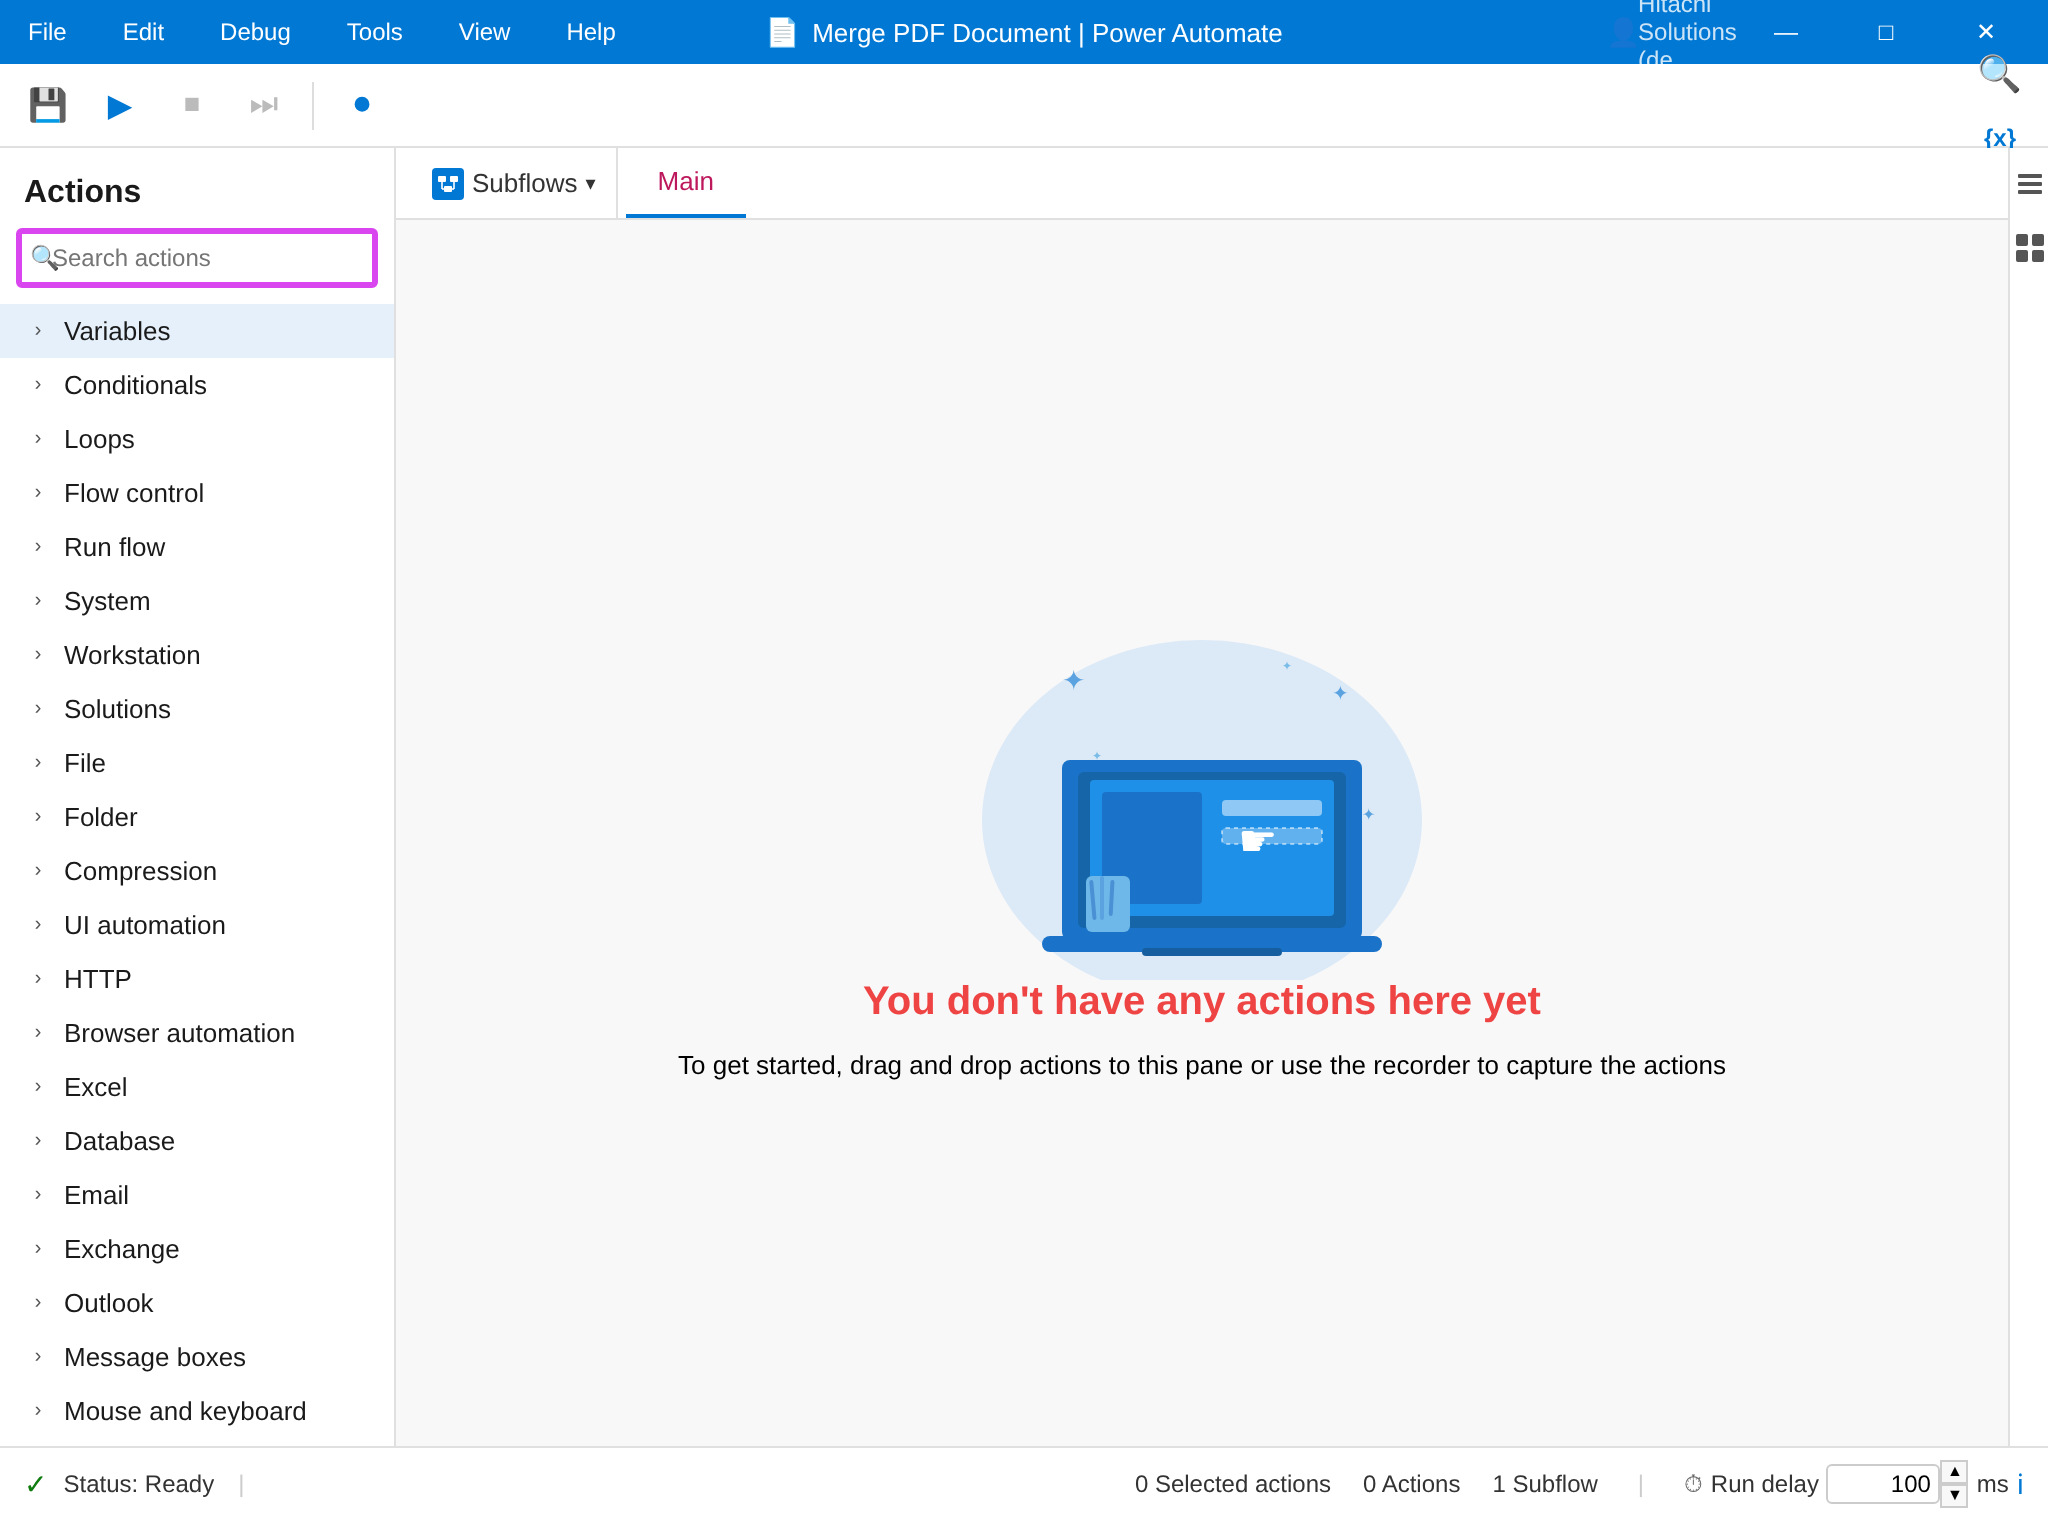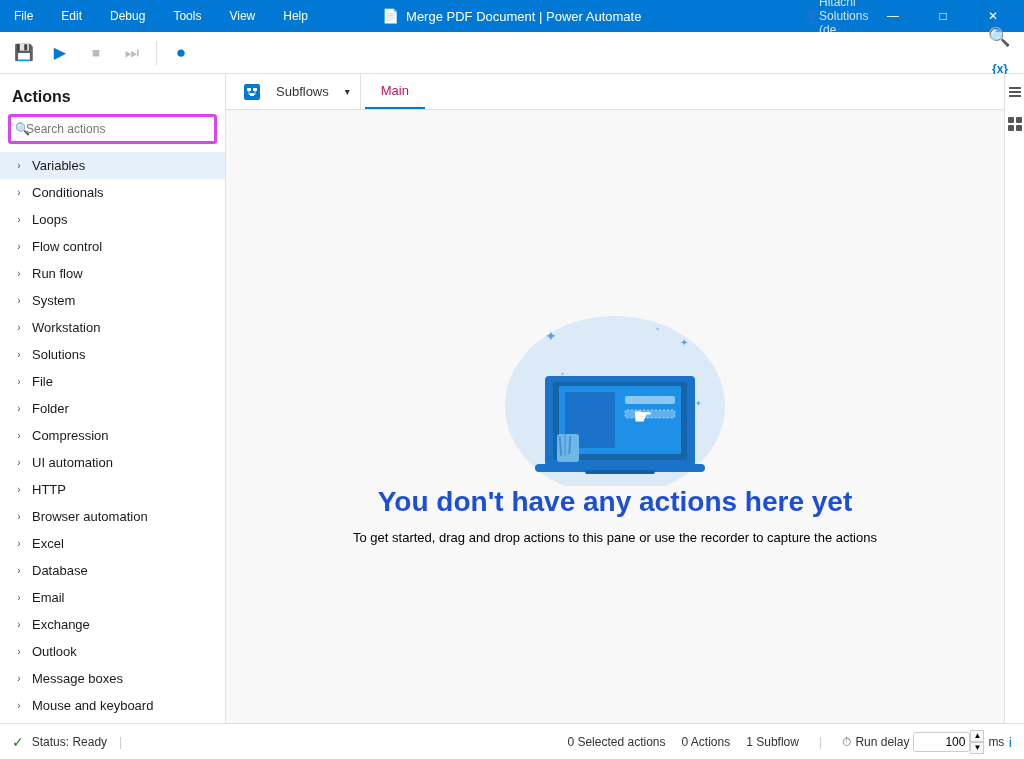--- a/index.html
+++ b/index.html
@@ -41,21 +41,21 @@
       display: flex; align-items: center; justify-content: center;
       border-radius: 3px; cursor: pointer; color: #555;
       border: none; background: transparent; font-size: 16px;
     }
     .toolbar-btn.disabled { color: #bbb; cursor: default; }
     .toolbar-sep { width: 1px; height: 24px; background: #ddd; margin: 0 4px; }
     .toolbar-right { margin-left: auto; }
 
     
     .sidebar {
-      width: 226px;
+      width: 198px;
       background: white;
       border-right: 1px solid #e0e0e0;
       display: flex;
       flex-direction: column;
       flex-shrink: 0;
       overflow: hidden;
     }
     .sidebar-title {
       padding: 14px 12px 8px;
       font-size: 16px;
@@ -142,21 +142,21 @@
       background: white;
       border-bottom: 1px solid #e0e0e0;
       display: flex;
       align-items: stretch;
       padding: 0 8px;
       flex-shrink: 0;
     }
     .subflows-btn {
       display: flex;
       align-items: center;
-      gap: 16px;
+      gap: 4px;
       padding: 0 10px;
       cursor: pointer;
       font-size: 13px;
       color: #333;
       border-right: 1px solid #e0e0e0;
       margin-right: 4px;
     }
     .subflows-icon {
       width: 16px; height: 16px;
       background: #0078d4;
@@ -211,23 +211,23 @@
       border: 1px solid #ccc;
       border-radius: 3px;
       padding: 2px 4px;
       font-size: 12px;
       text-align: right;
     }
     .spinner-btns { display: flex; flex-direction: column; }
     .spinner-btn { font-size: 8px; line-height: 1; cursor: pointer; padding: 1px 2px; border: 1px solid #ccc; background: #f8f8f8; }
 
     .empty-title {
-      font-size: 28px;
+      font-size: 20px;
       font-weight: 600;
-      color: #1d4ed8;
+      color: #ef4444;
       margin-bottom: 10px;
     }
     .empty-subtitle {
       font-size: 13px;
       color: #000000;
       text-align: center;
       line-height: 1.5;
     }
   </style>
 </head>

